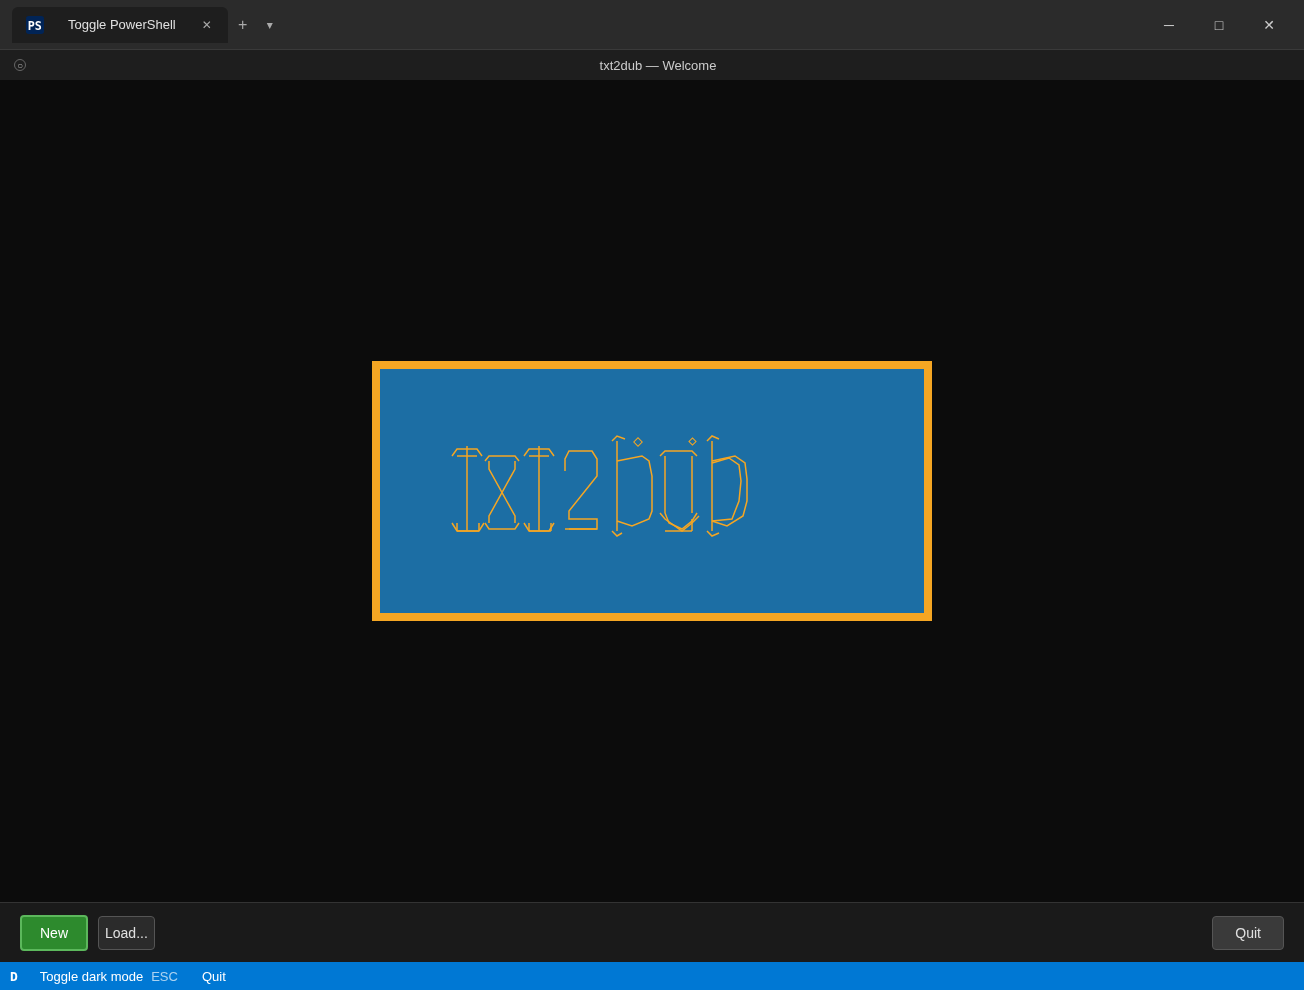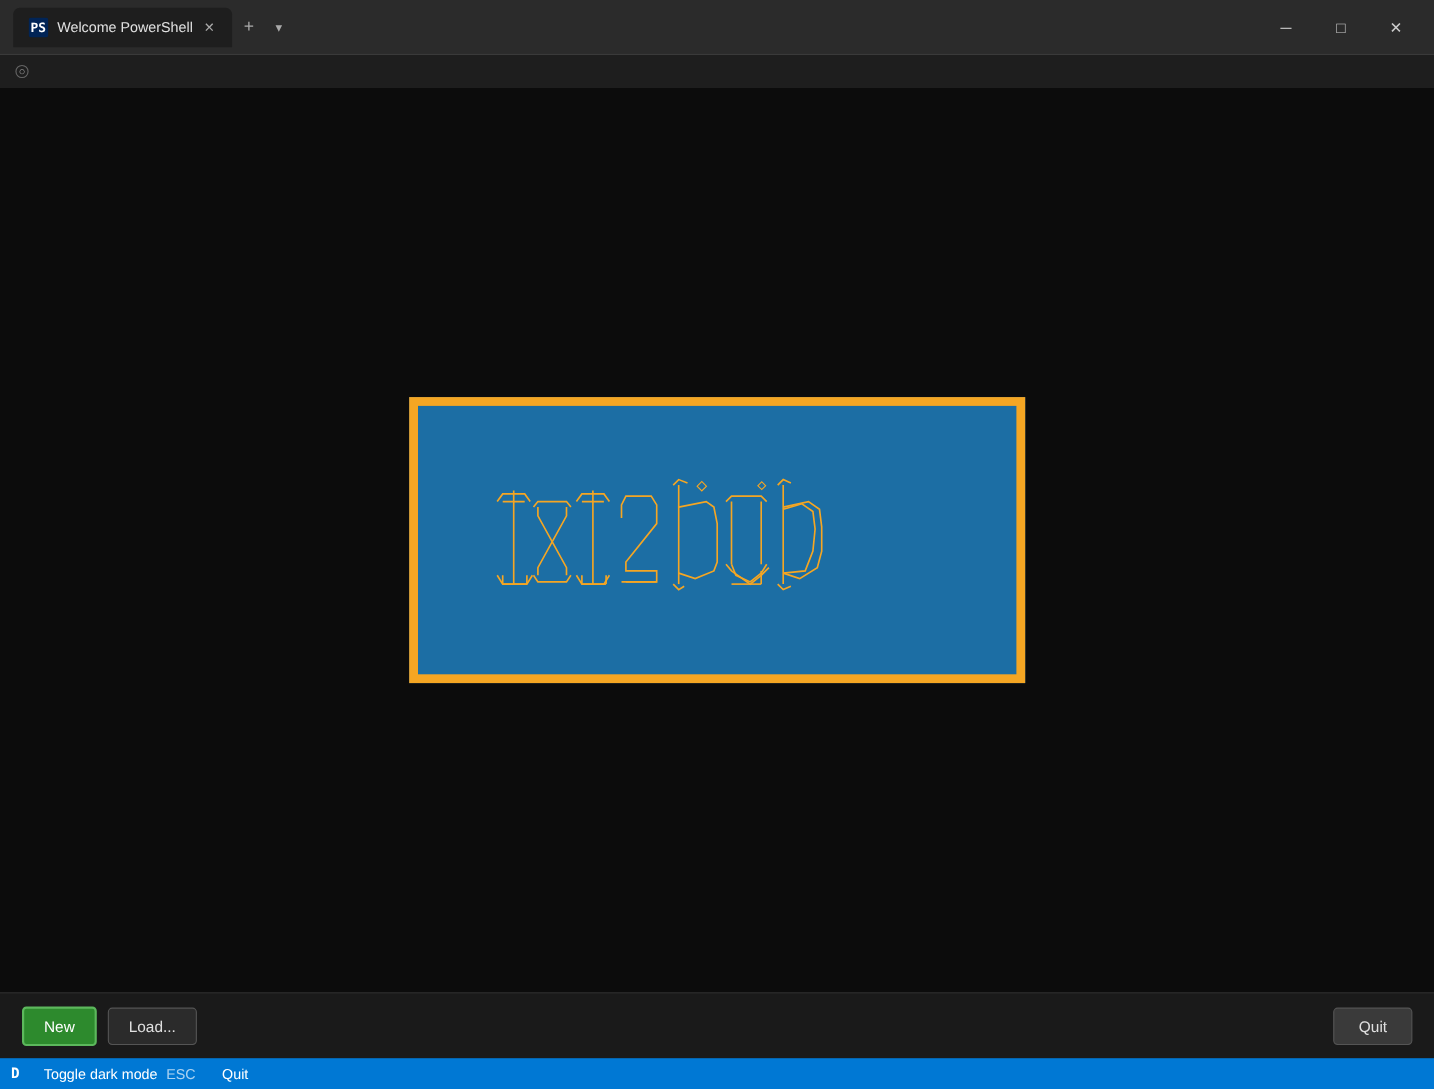--- a/index.html
+++ b/index.html
@@ -20,21 +20,21 @@
       background: #2b2b2b;
       display: flex;
       align-items: center;
       padding: 0 12px;
       flex-shrink: 0;
       border-bottom: 1px solid #3a3a3a;
     }
     .titlebar-tab {
       display: flex;
       align-items: center;
-      gap: 8px;
+      gap: 24px;
       background: #1e1e1e;
       padding: 6px 14px;
       border-radius: 6px 6px 0 0;
       height: 36px;
     }
     .titlebar-icon {
       width: 18px;
       height: 18px;
     }
     .titlebar-tab-label {
@@ -162,21 +162,21 @@
       background: #2d8a2d;
       color: white;
       border: 2px solid #5cb85c;
       border-radius: 4px;
       font-size: 14px;
       cursor: pointer;
       margin-right: 10px;
       font-family: 'Segoe UI', sans-serif;
     }
     .btn-load {
-      padding: 8px 18px;
+      padding: 8px 6px;
       background: #2b2b2b;
       color: #e0e0e0;
       border: 1px solid #555;
       border-radius: 4px;
       font-size: 14px;
       cursor: pointer;
       font-family: 'Segoe UI', sans-serif;
     }
     .btn-quit {
       margin-left: auto;
@@ -221,34 +221,35 @@
 </head>
 <body>
 
 <div class="titlebar">
   <div class="titlebar-tab">
 
     <svg class="titlebar-icon" viewBox="0 0 20 20" fill="none" xmlns="http://www.w3.org/2000/svg">
       <rect width="20" height="20" rx="3" fill="#012456"></rect>
       <text x="2" y="15" font-size="13" fill="white" font-family="monospace" font-weight="bold">PS</text>
     </svg>
-    <span class="titlebar-tab-label">Welcome PowerShell</span>
+    <span class="titlebar-tab-label">Toggle PowerShell</span>
     <span class="titlebar-tab-close">✕</span>
   </div>
   <span class="titlebar-add">+</span>
   <span class="titlebar-dropdown">▾</span>
   <div class="titlebar-controls">
     <div class="titlebar-btn">─</div>
     <div class="titlebar-btn">□</div>
     <div class="titlebar-btn close">✕</div>
   </div>
 </div>
 
 <div class="menubar">
   <div class="menubar-circle">○</div>
+  <div class="menubar-title">txt2dub — Welcome</div>
 </div>
 
 <div class="main-content">
   <div class="logo-box">
     <div class="ascii-logo">
       <svg width="490" height="180" viewBox="0 0 490 180" xmlns="http://www.w3.org/2000/svg">
 
         <g stroke="#f5a623" stroke-width="1.5" fill="none">
 
           <line x1="50" y1="55" x2="70" y2="55"></line>

